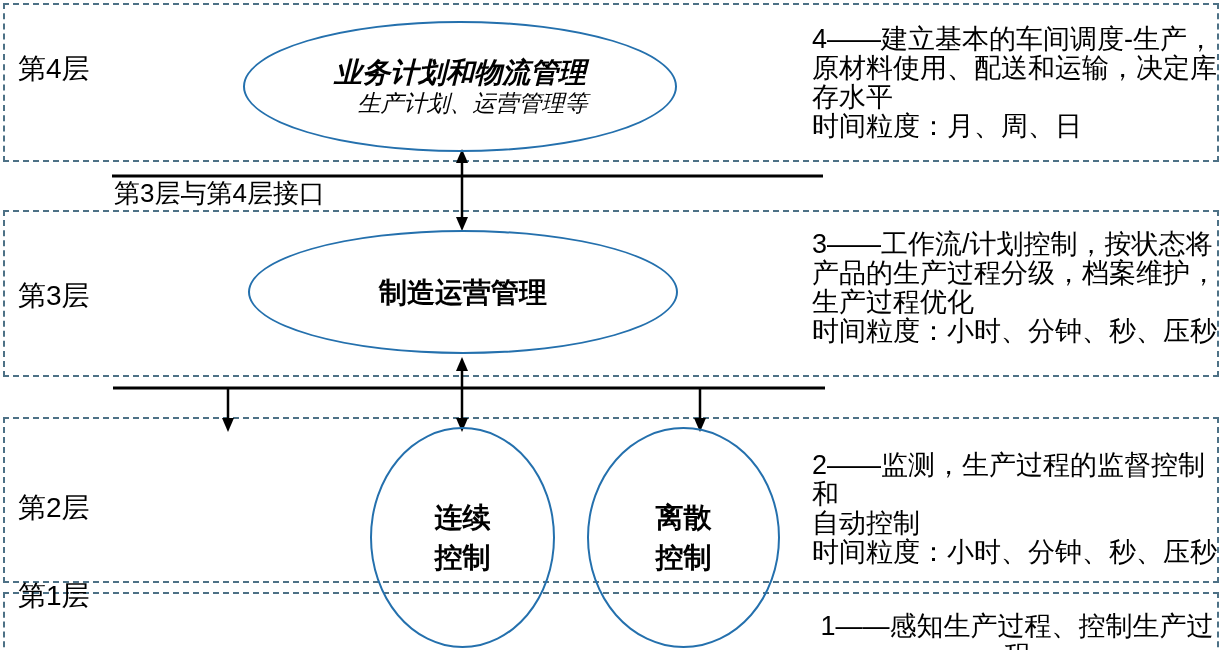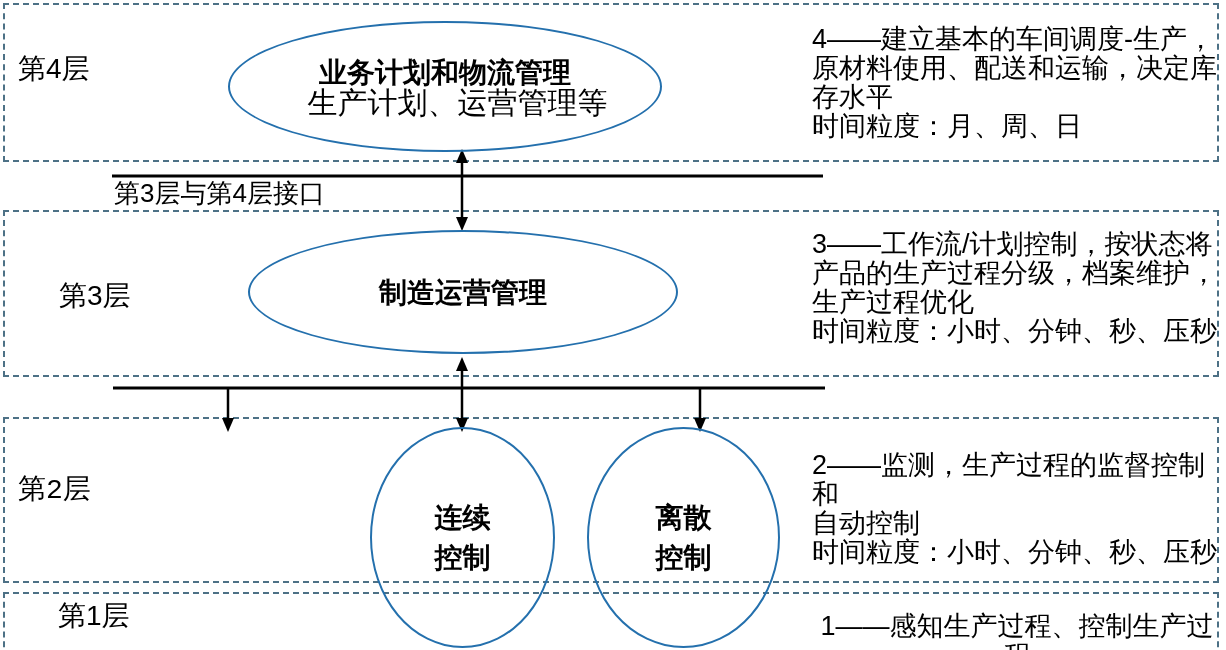--- a/index.html
+++ b/index.html
@@ -29,48 +29,48 @@
   .box-l2 { top: 417px; height: 166px; }
   .box-l1 { top: 592px; height: 75px; }
   .layer-label {
     position: absolute;
     left: 18px;
     font-size: 28px;
     line-height: 30px;
     white-space: nowrap;
   }
   .lab-l4 { top: 54px; }
-  .lab-l3 { top: 281px; margin-left: 41px; }
-  .lab-l2 { top: 476px; font-family: Liberation Mono, monospace; }
-  .lab-l1 { top: 601px; margin-left: 40px; }
+  .lab-l3 { top: 281px; }
+  .lab-l2 { top: 493px; }
+  .lab-l1 { top: 581px; }
   .ellipse {
     position: absolute;
     border: 2.5px solid #2470ad;
     border-radius: 50%;
     box-sizing: border-box;
     background: transparent;
     display: flex;
     flex-direction: column;
     align-items: center;
     justify-content: center;
     text-align: center;
   }
-  .ell-l4 { left: 228px; top: 21px;  width: 434px; height: 131px; }
+  .ell-l4 { left: 243px; top: 21px;  width: 434px; height: 131px; font-style: italic; }
   .ell-l3 { left: 248px; top: 230px; width: 430px; height: 124px; }
   .ell-batch    { left: 137px; top: 427px; width: 182px; height: 221px; }
   .ell-cont     { left: 370px; top: 427px; width: 185px; height: 221px; align-items: center; }
   .ell-discrete { left: 587px; top: 427px; width: 193px; height: 221px; }
   .ellipse-title {
     font-size: 28px;
     font-weight: bold;
     line-height: 33px;
     white-space: pre-line;
   }
   .ellipse-subtitle {
-    font-size: 30px;
+    font-size: 23px;
     line-height: 28px;
     white-space: pre-line;
     margin-left: 25px;
   }
   .l2-ellipse-label {
     font-size: 28px;
     font-weight: bold;
     line-height: 40px;
     white-space: pre-line;
   }

